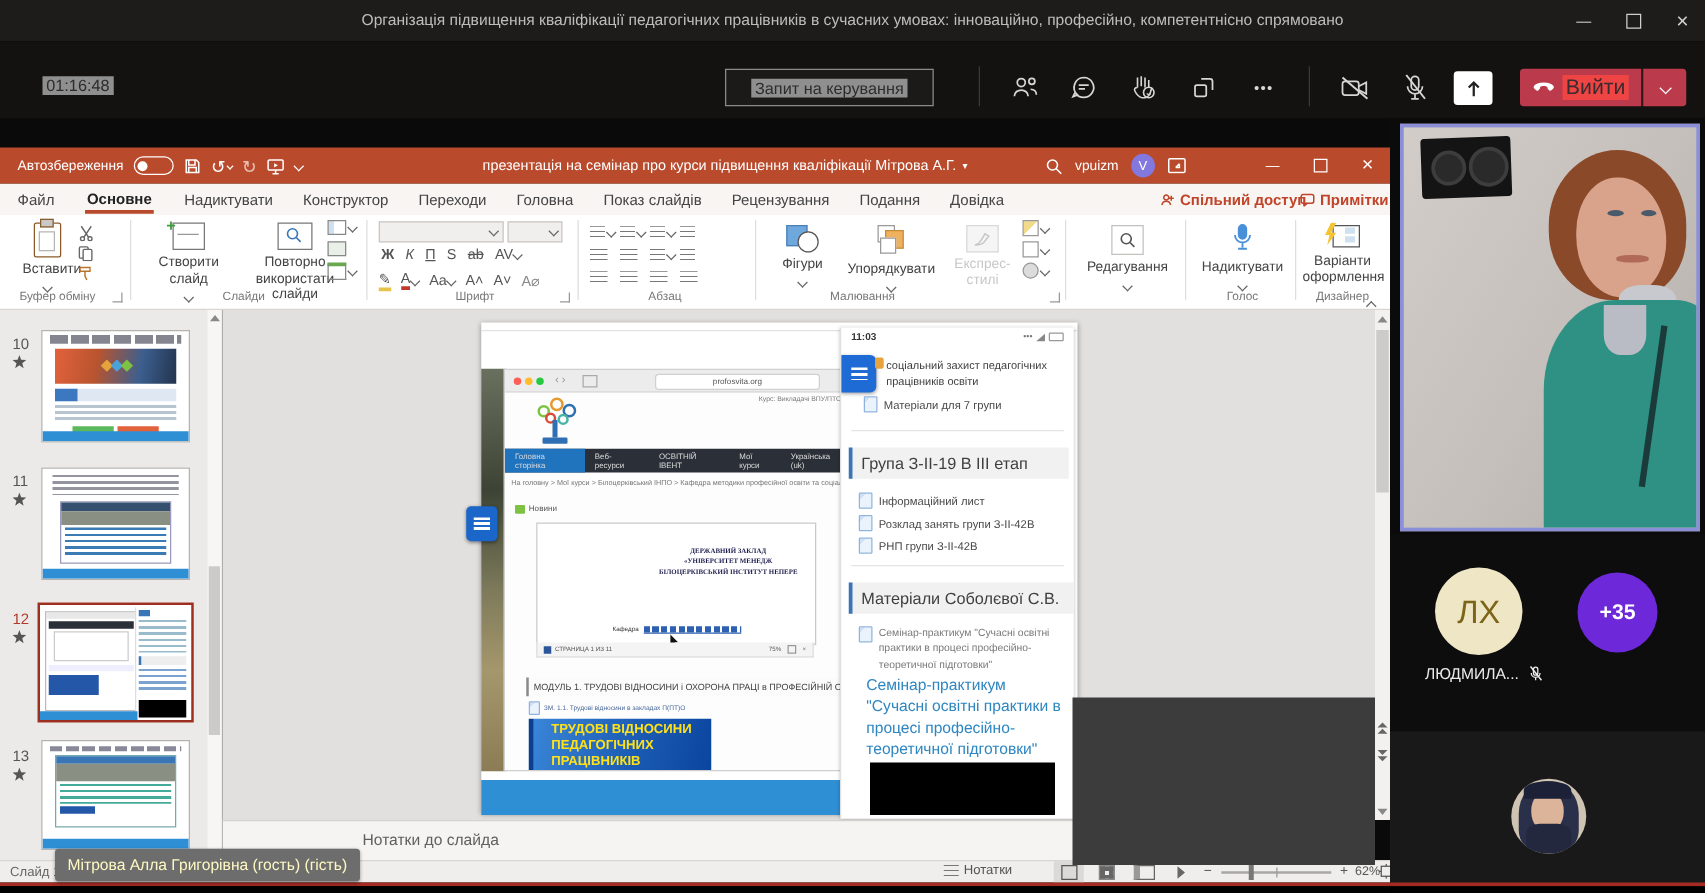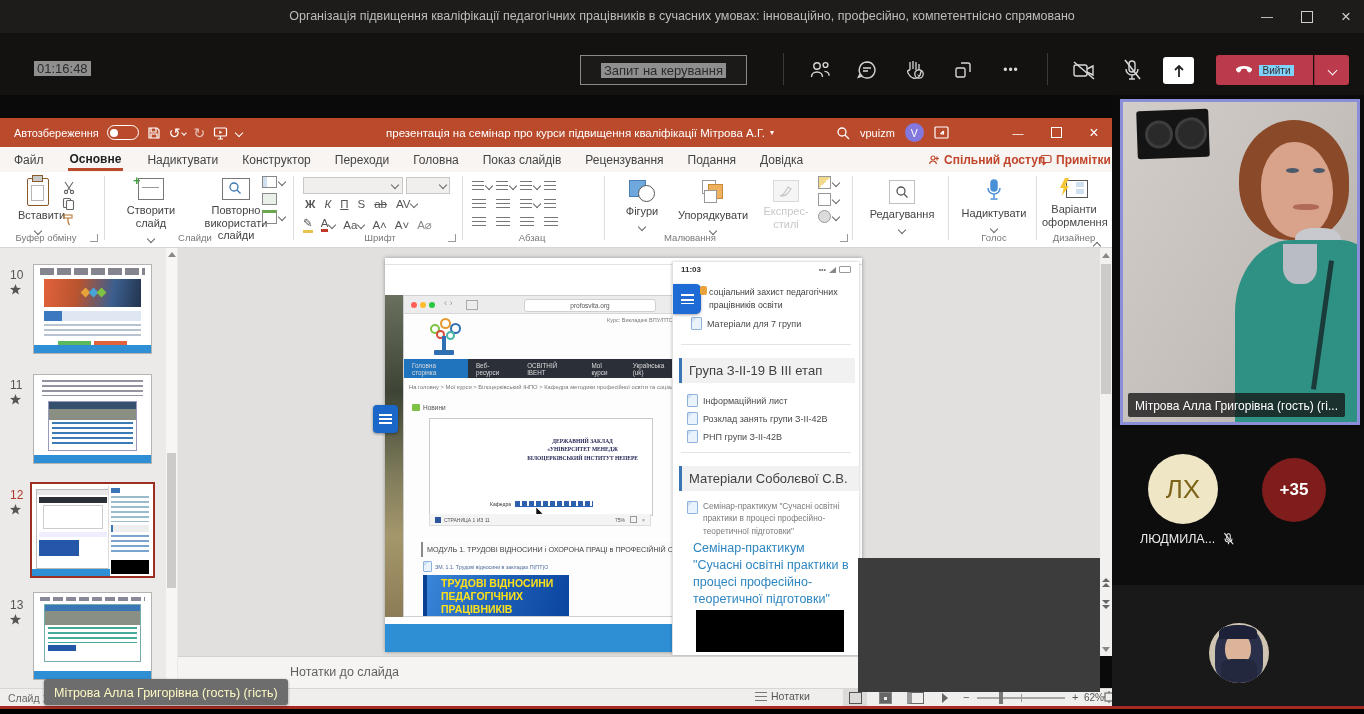--- a/index.html
+++ b/index.html
@@ -101,21 +101,21 @@
   <div class="ab ctr" style="left:1163px;top:57px;width:31px;height:27px;background:#ffffff;border-radius:3px;">
     <svg width="14" height="16" viewBox="0 0 14 16" fill="none" stroke="#222" stroke-width="1.8">
         <path d="M7 14V3M3 7l4-4 4 4"></path>
       </svg>
   </div>
 
   <div class="ab flex" style="left:1216px;top:55px;width:97px;height:30px;background:#bb3a4b;border-radius:3px 0 0 3px;justify-content:center;gap:6px;">
     <svg width="18" height="10" viewBox="0 0 18 10" fill="#fff">
         <path d="M9 1C5 1 2.4 2.3 1.3 3.6c-.6.7-.4 1.7.2 2.3l1.4 1.3c.5.5 1.4.4 1.9-.1l1-1.2c.3-.4.4-.9.2-1.3C6.6 4 7.7 3.7 9 3.7s2.4.3 3 .9c-.2.4-.1.9.2 1.3l1 1.2c.5.5 1.4.6 1.9.1l1.4-1.3c.6-.6.8-1.6.2-2.3C15.6 2.3 13 1 9 1z"></path>
       </svg>
-    <span class="hl" style="font-size:10px;background:#7dd3fc;color:#3a2b2e;">Вийти</span>
+    <span class="hl" style="font-size:17px;background:#ef4444;color:#3a2b2e;">Вийти</span>
   </div>
   <div class="ab ctr" style="left:1314px;top:55px;width:34px;height:30px;background:#bb3a4b;border-left:1px solid #93293a;border-radius:0 3px 3px 0;">
     <span class="chev chev-w" style="width:6px;height:6px;"></span>
   </div>
 
   <div class="ab" style="left:0;top:95px;width:1112px;height:611px;background:#0a0a0a;"></div>
 
   <div class="ab" style="left:0;top:118px;width:1112px;height:29px;background:#b94a2c;"></div>
   <div class="ab flex" style="left:14px;top:122px;height:21px;gap:8px;">
     <span style="font-size:11px;color:#fff;">Автозбереження</span>
@@ -706,38 +706,35 @@
       <div style="position:absolute;right:28px;top:0;width:110px;height:120px;background:#8a4a2a;border-radius:50% 50% 42% 46%;"></div>
       <div style="position:absolute;right:44px;top:22px;width:72px;height:96px;background:#d9a38b;border-radius:46% 54% 48% 52%;"></div>
       <div style="position:absolute;right:52px;top:48px;width:12px;height:5px;background:#4a5a6a;border-radius:50%;"></div>
       <div style="position:absolute;right:78px;top:48px;width:13px;height:5px;background:#4a5a6a;border-radius:50%;"></div>
       <div style="position:absolute;right:58px;top:84px;width:26px;height:6px;background:#b06a57;border-radius:40%;"></div>
       <div style="position:absolute;right:36px;top:108px;width:46px;height:28px;background:#c7c9cf;border-radius:40% 40% 0 0;"></div>
       <div style="position:absolute;right:-8px;top:120px;width:150px;height:190px;background:#2f9184;border-radius:38% 30% 0 0;"></div>
       <div style="position:absolute;right:60px;top:124px;width:34px;height:40px;background:#b9bcc4;border-radius:0 0 40% 40%;"></div>
       <div style="position:absolute;right:52px;top:140px;width:5px;height:130px;background:#1b3a3a;transform:rotate(8deg);"></div>
     </div>
-    <div class="nowrap" style="position:absolute;left:5px;bottom:5px;max-width:222px;background:rgba(22,22,22,.78);padding:3px 7px;border-radius:2px;">
-      <span style="font-size:12px;color:#fff;">Мітрова Алла Григорівна (гость) (гі...</span>
-    </div>
   </div>
 
   <div class="ab" style="left:1112px;top:428px;width:252px;height:157px;background:#0d0d0d;">
     <div class="ctr" style="position:absolute;left:36px;top:26px;width:70px;height:70px;border-radius:50%;background:#efe6c6;">
       <span style="font-size:26px;color:#7c6418;">ЛХ</span>
     </div>
     <div class="flex" style="position:absolute;left:28px;top:104px;gap:7px;">
       <span class="nowrap" style="font-size:12.5px;color:#ececec;max-width:90px;">ЛЮДМИЛА...</span>
       <svg width="13" height="14" viewBox="0 0 22 24" fill="none" stroke="#ececec" stroke-width="1.8">
           <rect x="8" y="3" width="6" height="11" rx="3"></rect>
           <path d="M5 11a6 6 0 0 0 12 0M11 17v4"></path>
           <path d="M4 2l15 19" stroke-width="2"></path>
         </svg>
     </div>
-    <div class="ctr" style="position:absolute;left:150px;top:30px;width:64px;height:64px;border-radius:50%;background:#7f1d1d;">
+    <div class="ctr" style="position:absolute;left:150px;top:30px;width:64px;height:64px;border-radius:50%;background:#6d28d9;">
       <span style="font-size:17px;color:#fff;font-weight:bold;">+35</span>
     </div>
   </div>
 
   <div class="ab" style="left:1112px;top:585px;width:252px;height:129px;background:#191919;">
     <div style="position:absolute;left:97px;top:38px;width:60px;height:60px;border-radius:50%;overflow:hidden;background:#cfc4b2;">
       <div style="position:absolute;left:6px;top:2px;width:48px;height:56px;background:#2a2f4a;border-radius:46% 46% 30% 30%;"></div>
       <div style="position:absolute;left:16px;top:10px;width:26px;height:32px;background:#dbb49a;border-radius:48%;"></div>
       <div style="position:absolute;left:10px;top:2px;width:38px;height:14px;background:#1c2138;border-radius:50% 50% 0 0;"></div>
       <div style="position:absolute;left:12px;top:36px;width:36px;height:24px;background:#23283f;border-radius:30% 30% 0 0;"></div>

